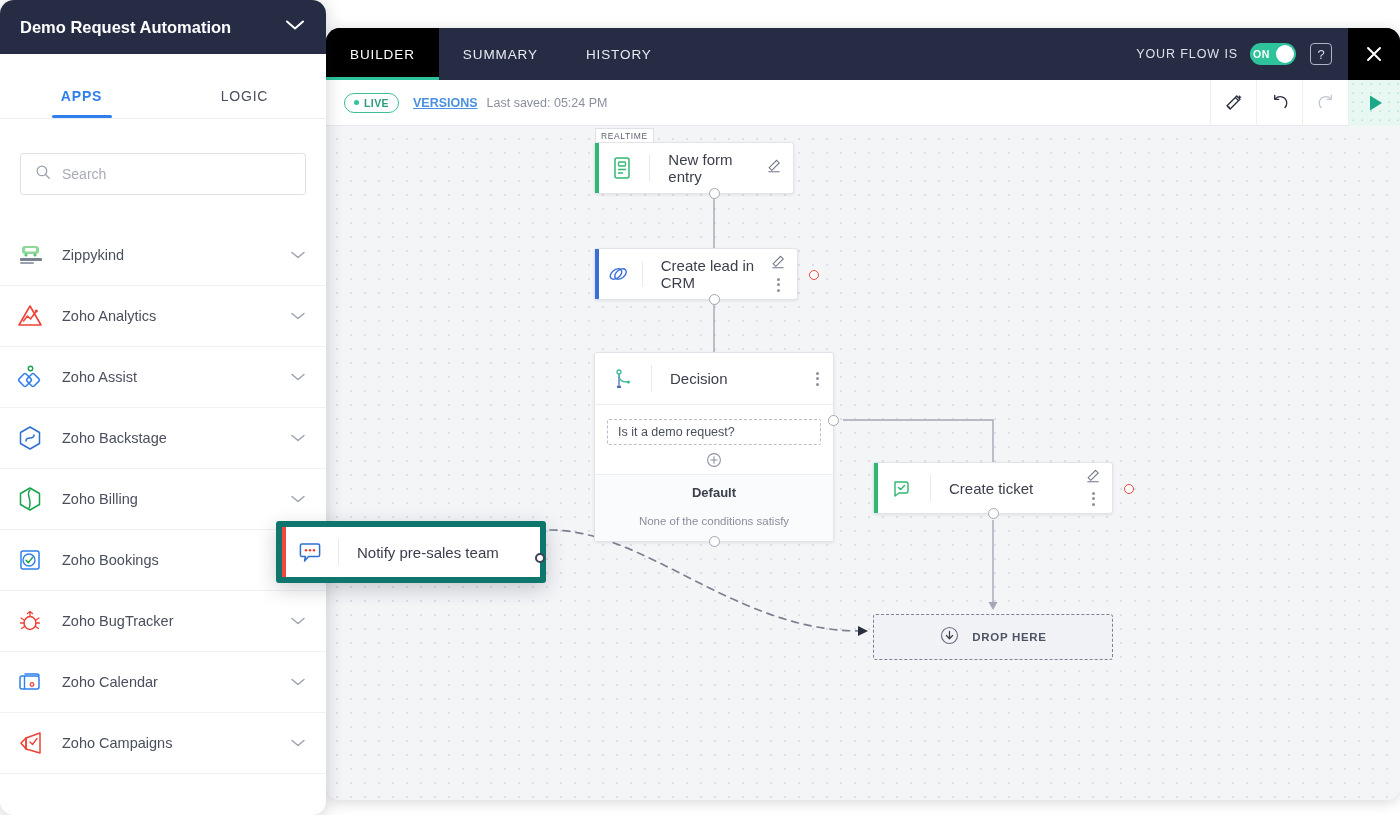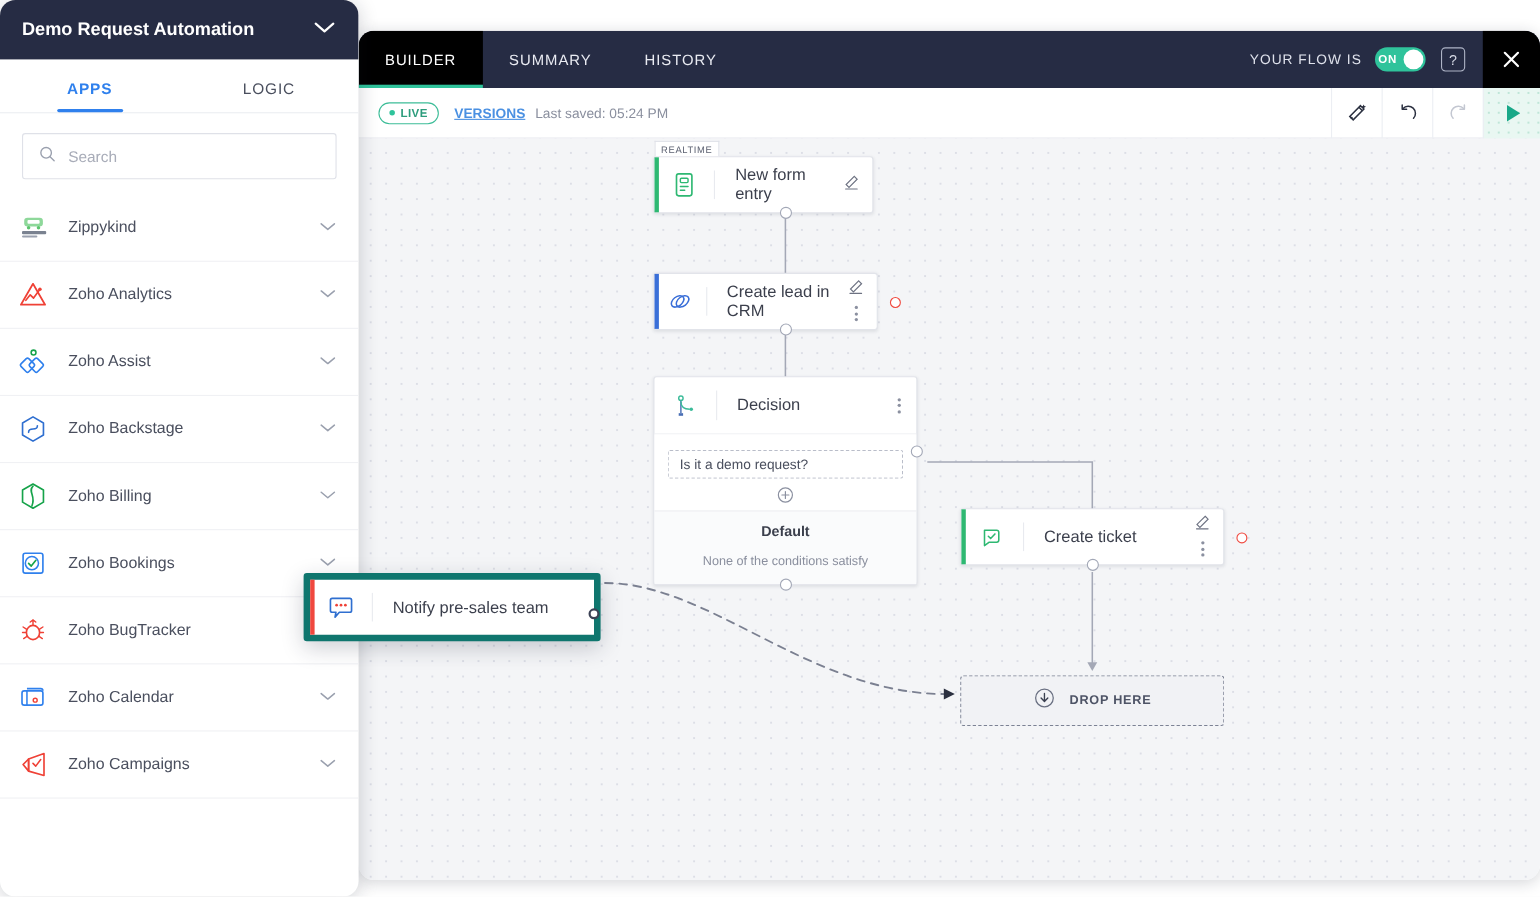--- a/index.html
+++ b/index.html
@@ -203,21 +203,21 @@
 
   
   .left-panel {
     position: absolute; left: 0; top: 0;
     width: 326px; height: 815px;
     background: #ffffff;
     border-radius: 14px;
     box-shadow: 0 3px 18px rgba(20,25,45,.20);
     overflow: hidden;
     z-index: 30;
-    display: flex; flex-direction: column;
+    display: flex; flex-direction: column; gap: 16px;
   }
   .lp-header {
     height: 54px; background: #262c44;
     display: flex; align-items: center; padding: 0 20px;
     flex: 0 0 auto;
   }
   .lp-title { color: #ffffff; font-size: 16.5px; font-weight: bold; }
   .lp-chevron { margin-left: auto; cursor: pointer; }
   .lp-tabs { display: flex; flex: 0 0 auto; border-bottom: 1px solid #eceef2; }
   .lp-tab {
@@ -387,21 +387,21 @@
           <span class="kebab">
               <i></i>
               <i></i>
               <i></i>
             </span>
         </span>
         <span class="err-dot" style="right:-22px; top:21px;"></span>
         <span class="port" style="left:114px; bottom:-6px;"></span>
       </div>
 
-      <div class="decision" style="left:268px; top:216px;">
+      <div class="decision" style="left:268px; top:226px;">
         <div class="decision-head">
           <span class="node-icon">
             <svg width="22" height="24" viewBox="0 0 22 24">
               <circle cx="7" cy="5" r="2" fill="none" stroke="#3bbb99" stroke-width="1.3"></circle>
               <path d="M7 7.5 V18.5" stroke="#4a6fb5" stroke-width="1.3"></path>
               <path d="M7 8 C 7 14, 11 15, 15 15" fill="none" stroke="#3bbb99" stroke-width="1.3"></path>
               <circle cx="16.4" cy="15" r="1.6" fill="#3bbb99"></circle>
               <rect x="5" y="18.6" width="4" height="2.4" fill="#4a6fb5"></rect>
             </svg>
           </span>

